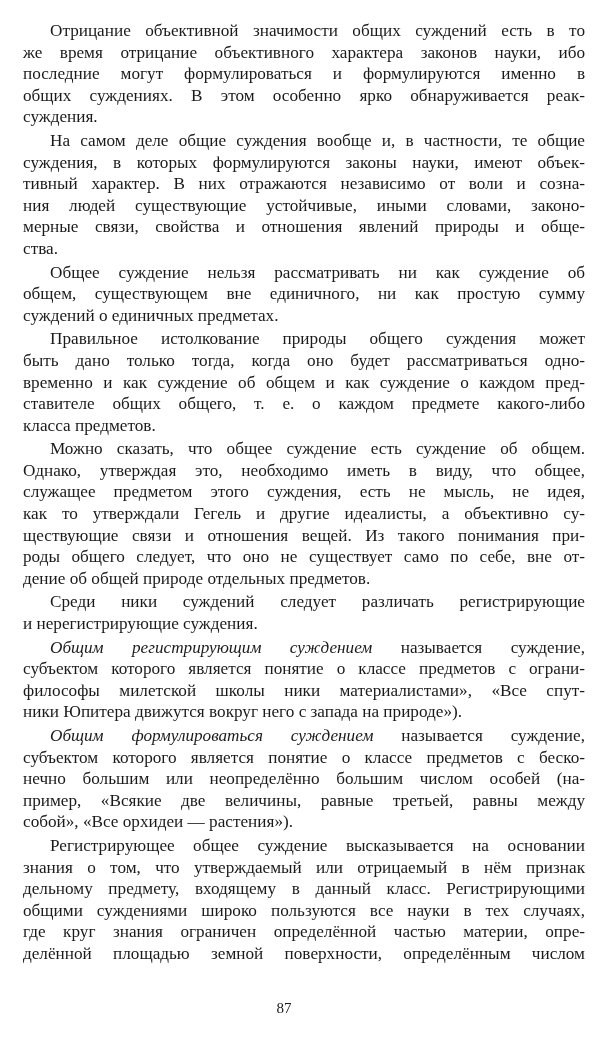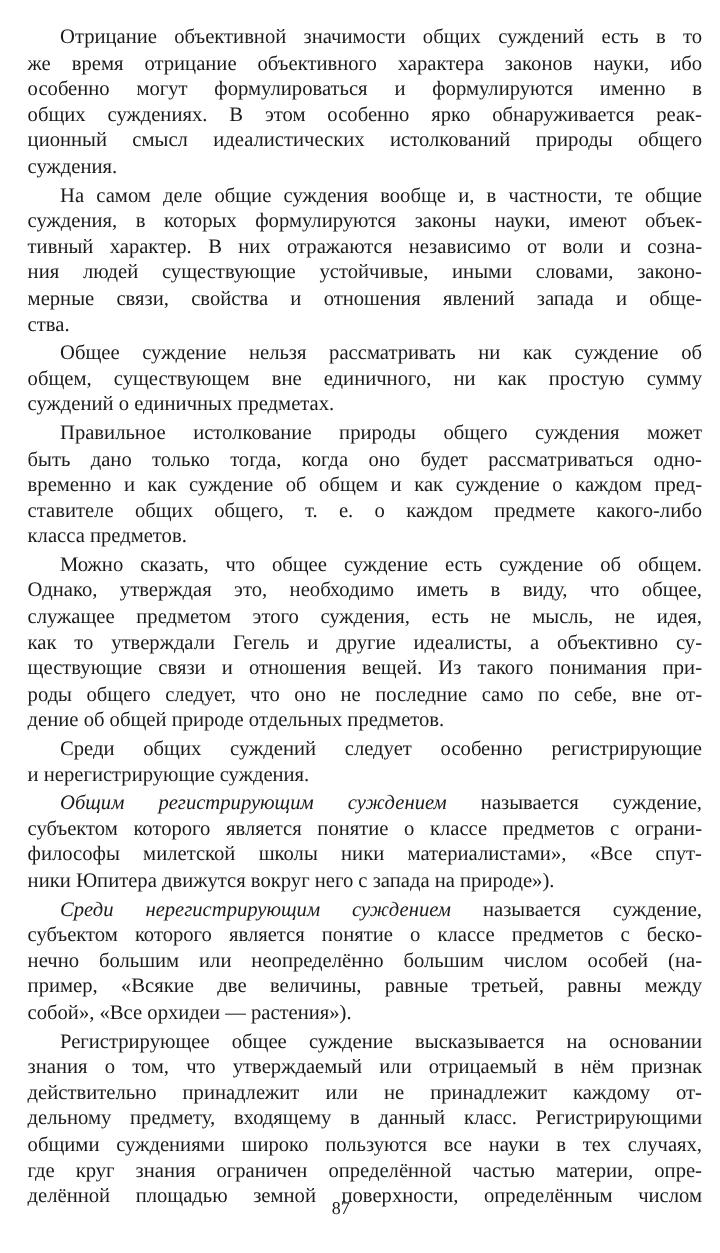--- a/index.html
+++ b/index.html
@@ -20,33 +20,32 @@
   }
 </style>
 </head>
 <body>
 
 <div class="page">
 
   <div>
     <span class="line indent">Отрицание объективной значимости общих суждений есть в то</span>
     <span class="line">же время отрицание объективного характера законов науки, ибо</span>
-    <span class="line">особенно могут формулироваться и формулируются именно в</span>
+    <span class="line">последние могут формулироваться и формулируются именно в</span>
     <span class="line">общих суждениях. В этом особенно ярко обнаруживается реак-</span>
-    <span class="line">ционный смысл идеалистических истолкований природы общего</span>
     <span class="line last">суждения.</span>
   </div>
   <div class="para-gap"></div>
 
   <div>
     <span class="line indent">На самом деле общие суждения вообще и, в частности, те общие</span>
     <span class="line">суждения, в которых формулируются законы науки, имеют объек-</span>
     <span class="line">тивный характер. В них отражаются независимо от воли и созна-</span>
     <span class="line">ния людей существующие устойчивые, иными словами, законо-</span>
-    <span class="line">мерные связи, свойства и отношения явлений запада и обще-</span>
+    <span class="line">мерные связи, свойства и отношения явлений природы и обще-</span>
     <span class="line last">ства.</span>
   </div>
   <div class="para-gap"></div>
 
   <div>
     <span class="line indent">Общее суждение нельзя рассматривать ни как суждение об</span>
     <span class="line">общем, существующем вне единичного, ни как простую сумму</span>
     <span class="line last">суждений о единичных предметах.</span>
   </div>
   <div class="para-gap"></div>
@@ -59,52 +58,51 @@
     <span class="line last">класса предметов.</span>
   </div>
   <div class="para-gap"></div>
 
   <div>
     <span class="line indent">Можно сказать, что общее суждение есть суждение об общем.</span>
     <span class="line">Однако, утверждая это, необходимо иметь в виду, что общее,</span>
     <span class="line">служащее предметом этого суждения, есть не мысль, не идея,</span>
     <span class="line">как то утверждали Гегель и другие идеалисты, а объективно су-</span>
     <span class="line">ществующие связи и отношения вещей. Из такого понимания при-</span>
-    <span class="line">роды общего следует, что оно не последние само по себе, вне от-</span>
+    <span class="line">роды общего следует, что оно не существует само по себе, вне от-</span>
     <span class="line last">дение об общей природе отдельных предметов.</span>
   </div>
   <div class="para-gap"></div>
 
   <div>
-    <span class="line indent">Среди общих суждений следует особенно регистрирующие</span>
+    <span class="line indent">Среди ники суждений следует различать регистрирующие</span>
     <span class="line last">и нерегистрирующие суждения.</span>
   </div>
   <div class="para-gap"></div>
 
   <div>
     <span class="line indent"><em>Общим регистрирующим суждением</em><span> называется суждение,</span></span>
     <span class="line">субъектом которого является понятие о классе предметов с ограни-</span>
     <span class="line">философы милетской школы ники материалистами», «Все спут-</span>
     <span class="line last">ники Юпитера движутся вокруг него с запада на природе»).</span>
   </div>
   <div class="para-gap"></div>
 
   <div>
-    <span class="line indent"><em>Среди нерегистрирующим суждением</em><span> называется суждение,</span></span>
+    <span class="line indent"><em>Общим формулироваться суждением</em><span> называется суждение,</span></span>
     <span class="line">субъектом которого является понятие о классе предметов с беско-</span>
     <span class="line">нечно большим или неопределённо большим числом особей (на-</span>
     <span class="line">пример, «Всякие две величины, равные третьей, равны между</span>
     <span class="line last">собой», «Все орхидеи — растения»).</span>
   </div>
   <div class="para-gap"></div>
 
   <div>
     <span class="line indent">Регистрирующее общее суждение высказывается на основании</span>
     <span class="line">знания о том, что утверждаемый или отрицаемый в нём признак</span>
-    <span class="line">действительно принадлежит или не принадлежит каждому от-</span>
     <span class="line">дельному предмету, входящему в данный класс. Регистрирующими</span>
     <span class="line">общими суждениями широко пользуются все науки в тех случаях,</span>
     <span class="line">где круг знания ограничен определённой частью материи, опре-</span>
     <span class="line">делённой площадью земной поверхности, определённым числом</span>
 
   </div>
 </div>
 
 <div class="page-number">87</div>
 

